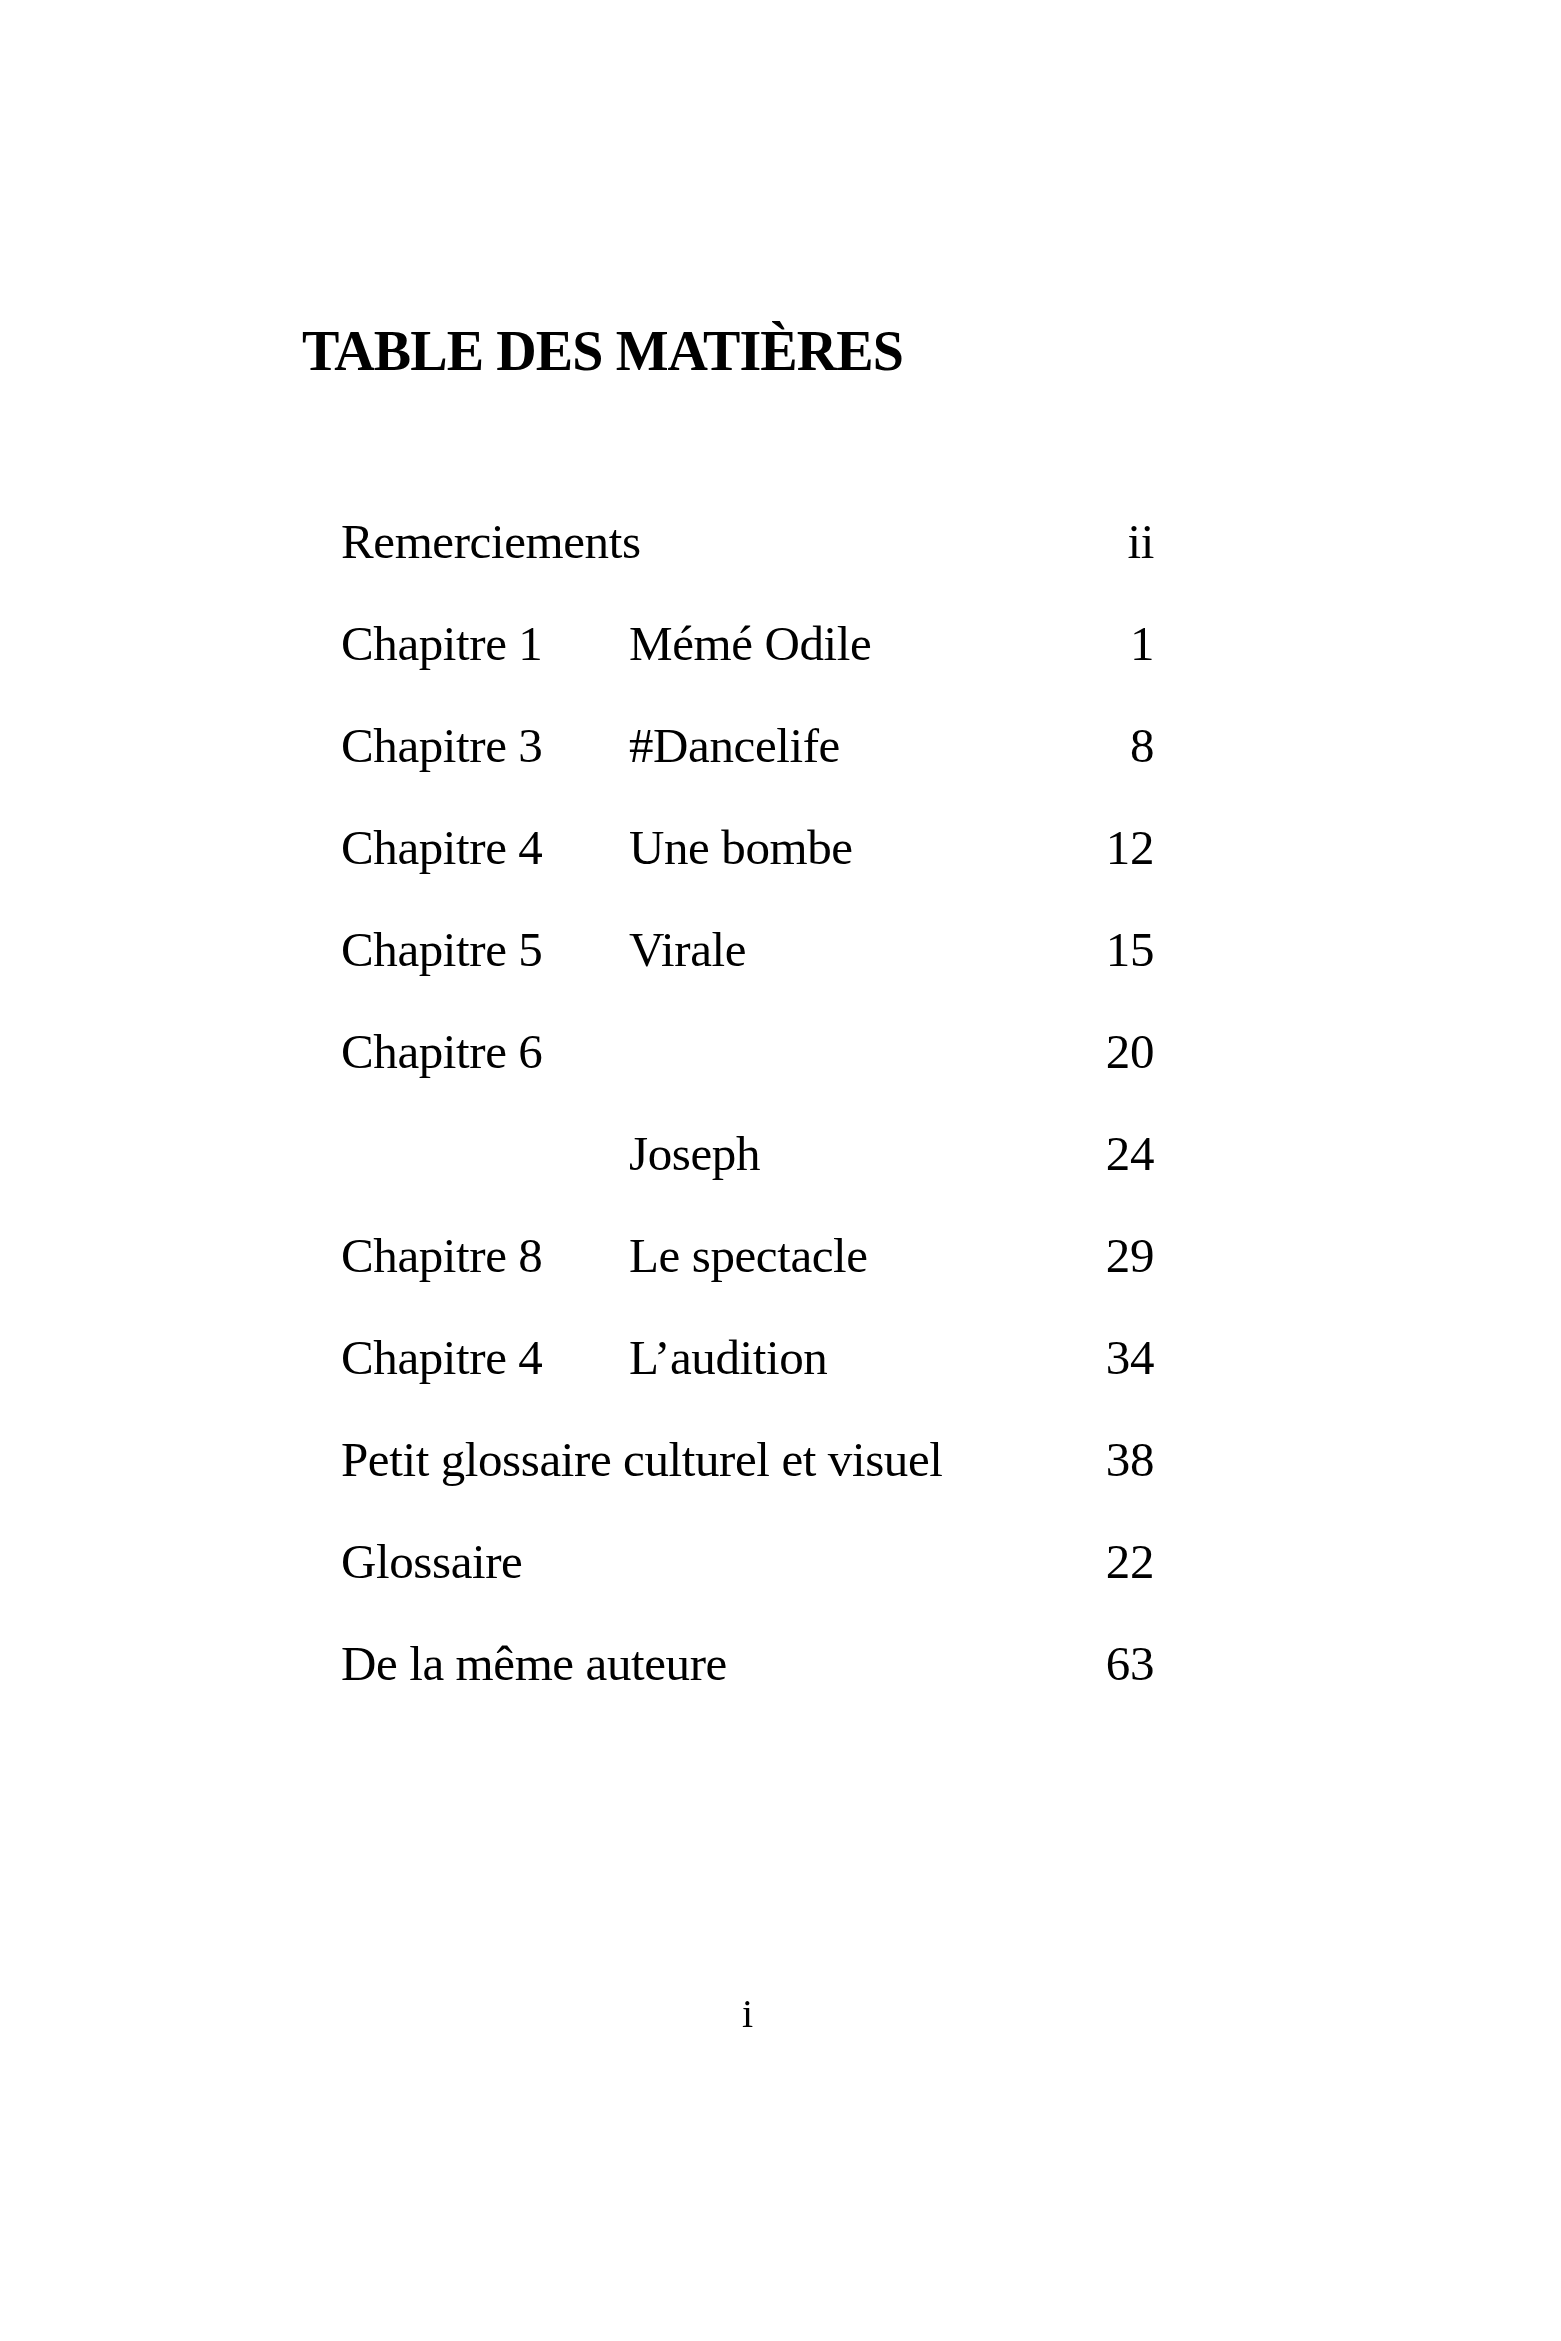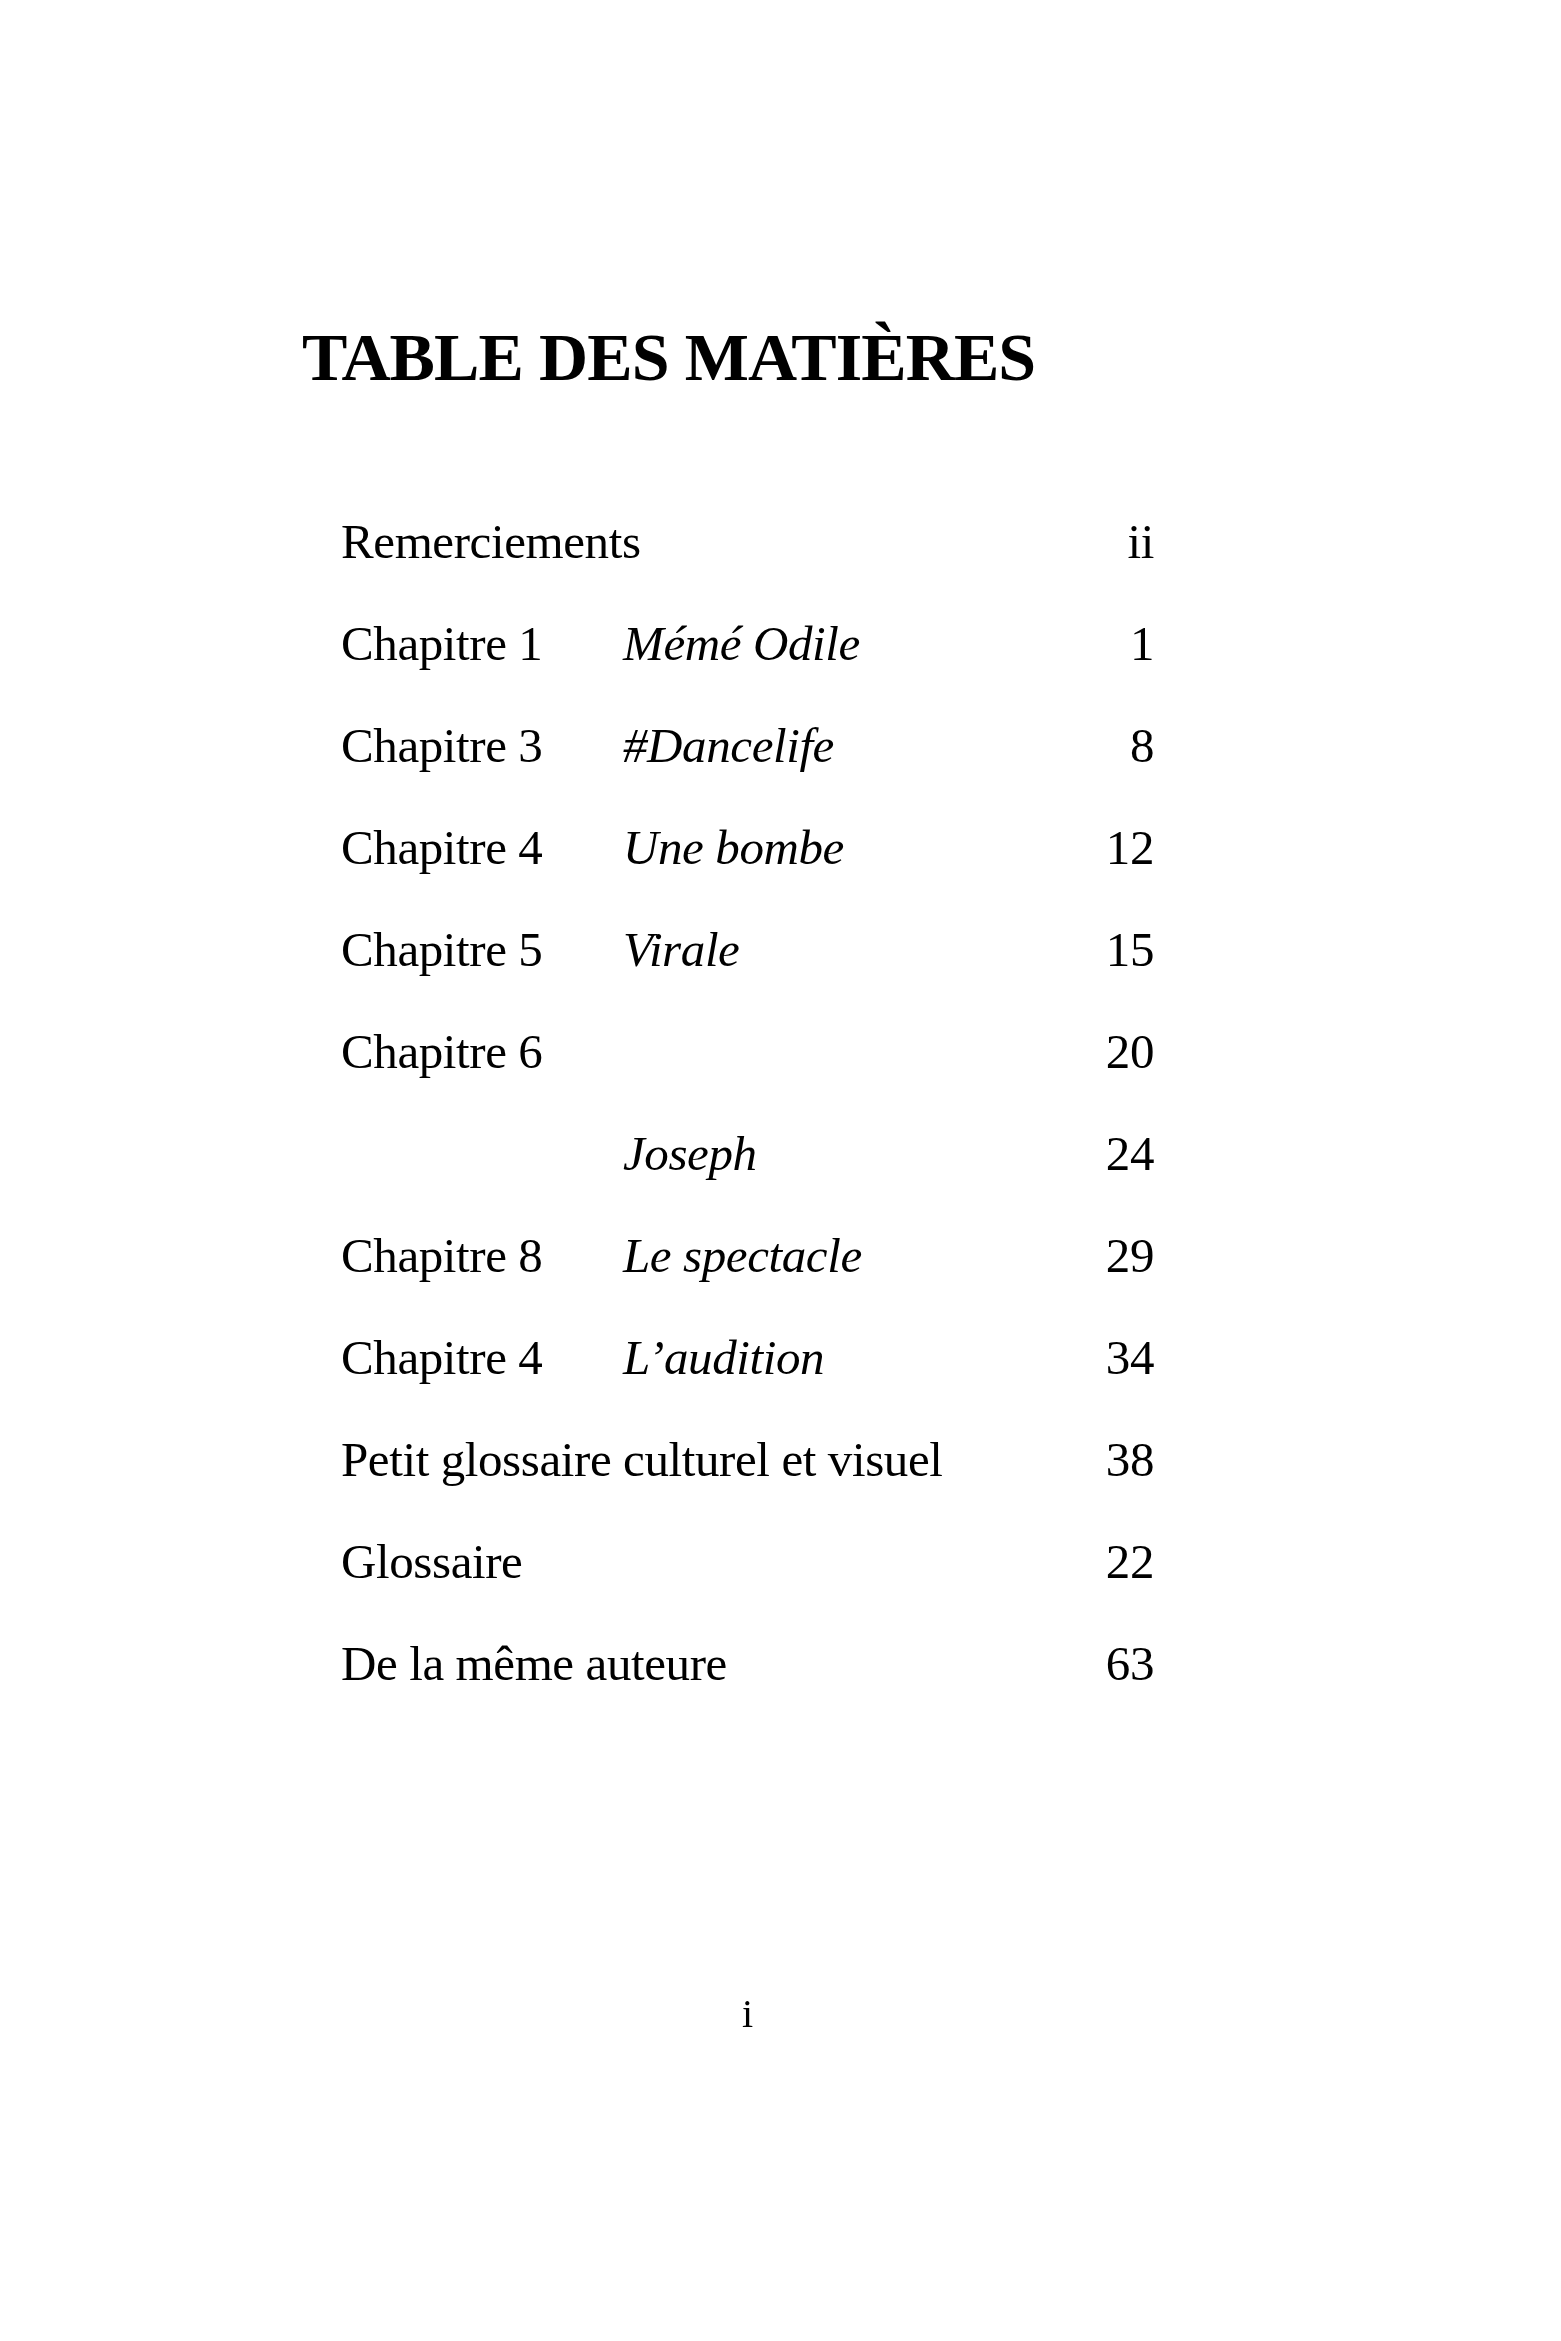--- a/index.html
+++ b/index.html
@@ -14,21 +14,21 @@
     background: #ffffff;
     color: #000000;
     font-family: "Liberation Serif", "DejaVu Serif", serif;
     overflow: hidden;
   }
   .doc-title {
     position: absolute;
     left: 302px;
     top: 323px;
     margin: 0;
-    font-size: 68px;
+    font-size: 56px;
     font-weight: bold;
     line-height: 1;
     letter-spacing: -0.9px;
     white-space: nowrap;
   }
   .toc {
     position: absolute;
     left: 341px;
     top: 491px;
     width: 813px;
@@ -40,22 +40,21 @@
     font-size: 49px;
     letter-spacing: -0.4px;
     white-space: nowrap;
   }
   .toc-label {
     position: absolute;
     left: 0;
   }
   .toc-title {
     position: absolute;
-    left: 282px;
-    font-style: italic;
+    left: 288px;
   }
   .toc-page {
     position: absolute;
     right: 0;
   }
   .page-footer {
     position: absolute;
     left: 341px;
     top: 1994px;
     width: 813px;

